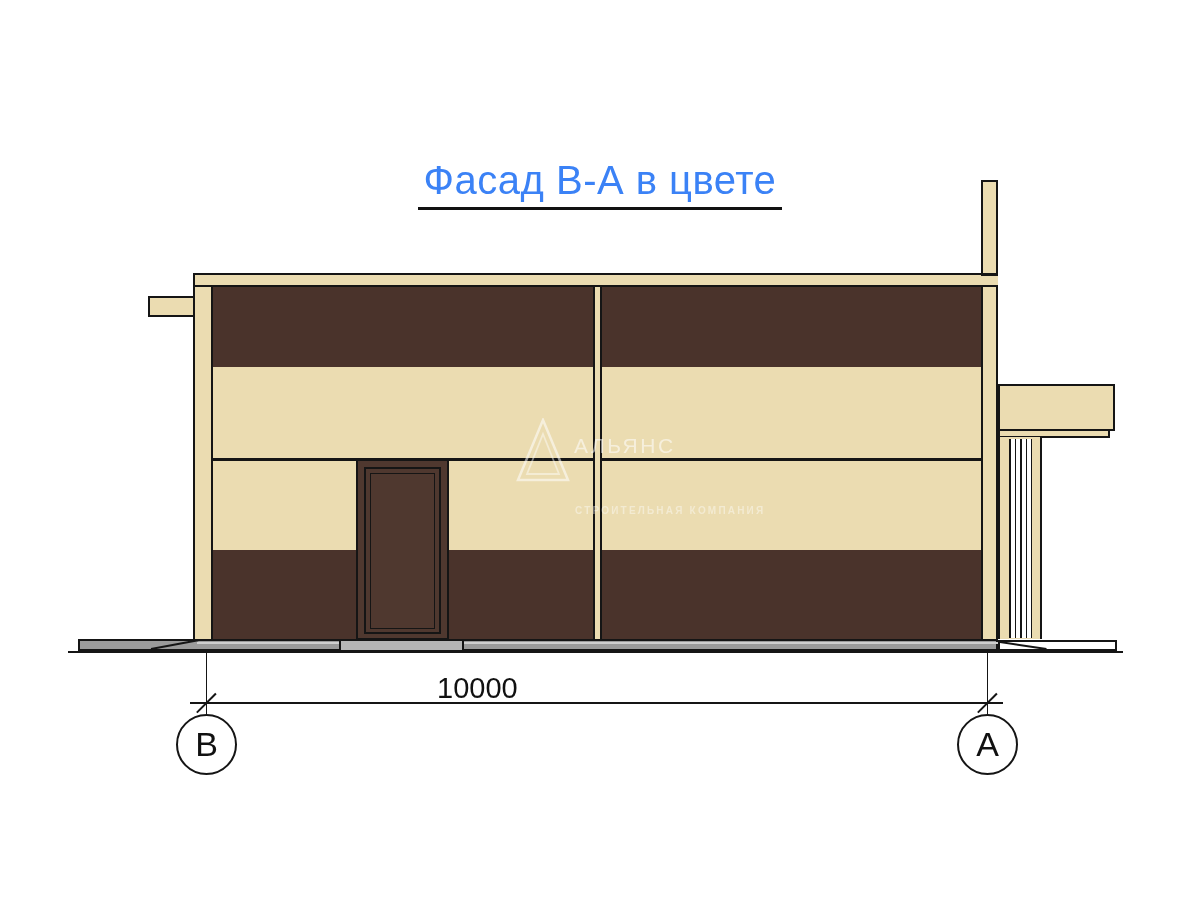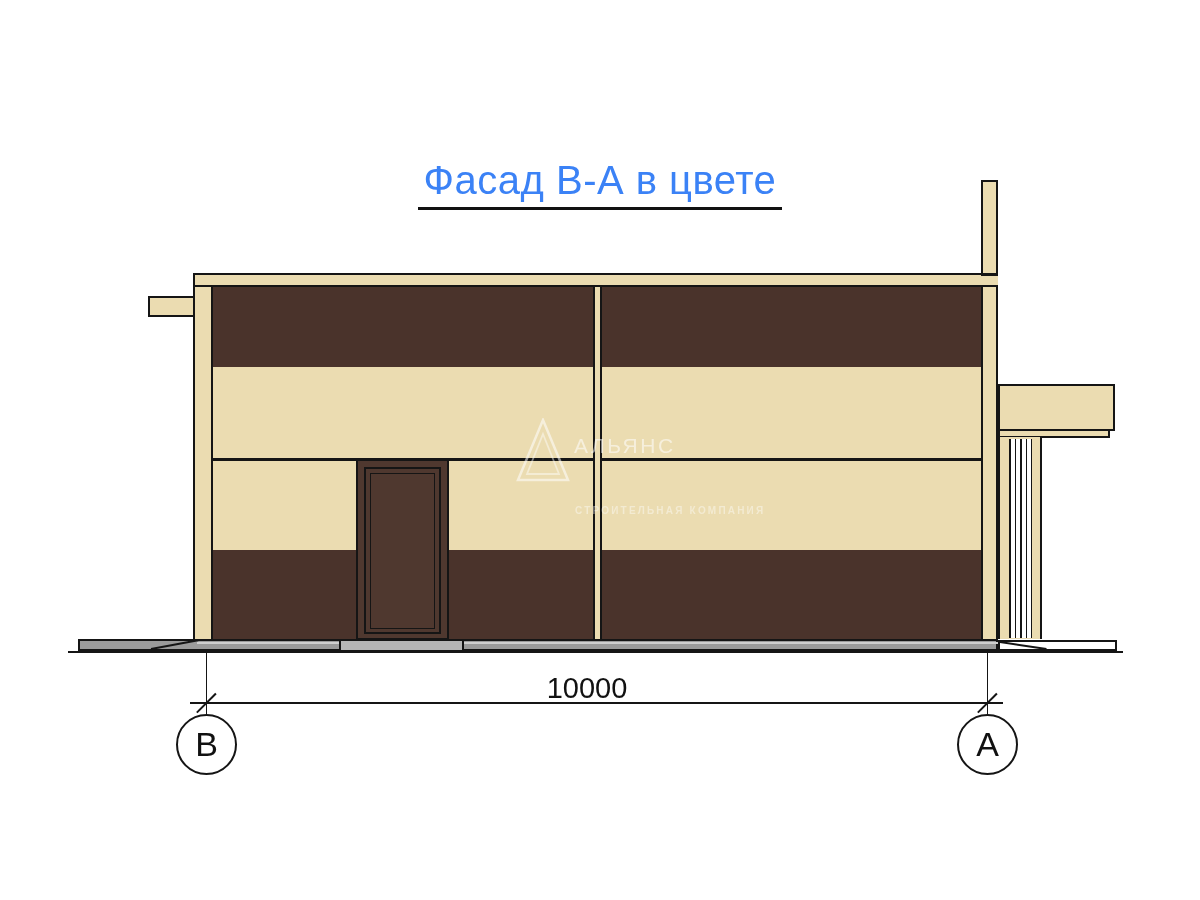--- a/index.html
+++ b/index.html
@@ -60,21 +60,21 @@
           transform:rotate(8.7deg);transform-origin:left center;}
   .ground-line{left:68px;top:650.5px;width:1055px;height:2.5px;background:var(--outline);}
   
   .axis-line{top:653px;width:1.6px;height:61px;background:var(--outline);}
   .axis-line.left{left:205.7px;}
   .axis-line.right{left:986.7px;}
   .dim-line{left:190px;top:702px;width:813px;height:1.8px;background:var(--outline);}
   .tick{top:701.8px;width:27px;height:2.4px;background:var(--outline);transform:rotate(-45deg);}
   .tick.left{left:193px;}
   .tick.right{left:974px;}
-  .dim-label{left:437px;top:672px;width:300px;text-align:center;font-size:29px;color:#111;}
+  .dim-label{left:437px;top:672px;width:300px;text-align:left;font-size:29px;color:#111;}
   .bubble{top:714px;width:61px;height:61px;border:2.2px solid var(--outline);border-radius:50%;
           background:#fff;display:flex;align-items:center;justify-content:center;
           font-size:34px;color:#111;}
   .bubble.left{left:176px;}
   .bubble.right{left:957px;}
   
   .watermark{left:516px;top:414px;width:175px;height:68px;}
   .wm-logo{position:absolute;left:0;top:4px;}
   .wm-name{position:absolute;left:58px;top:20px;font-size:21px;font-weight:normal;
           letter-spacing:2.5px;color:rgba(255,255,255,0.55);}

